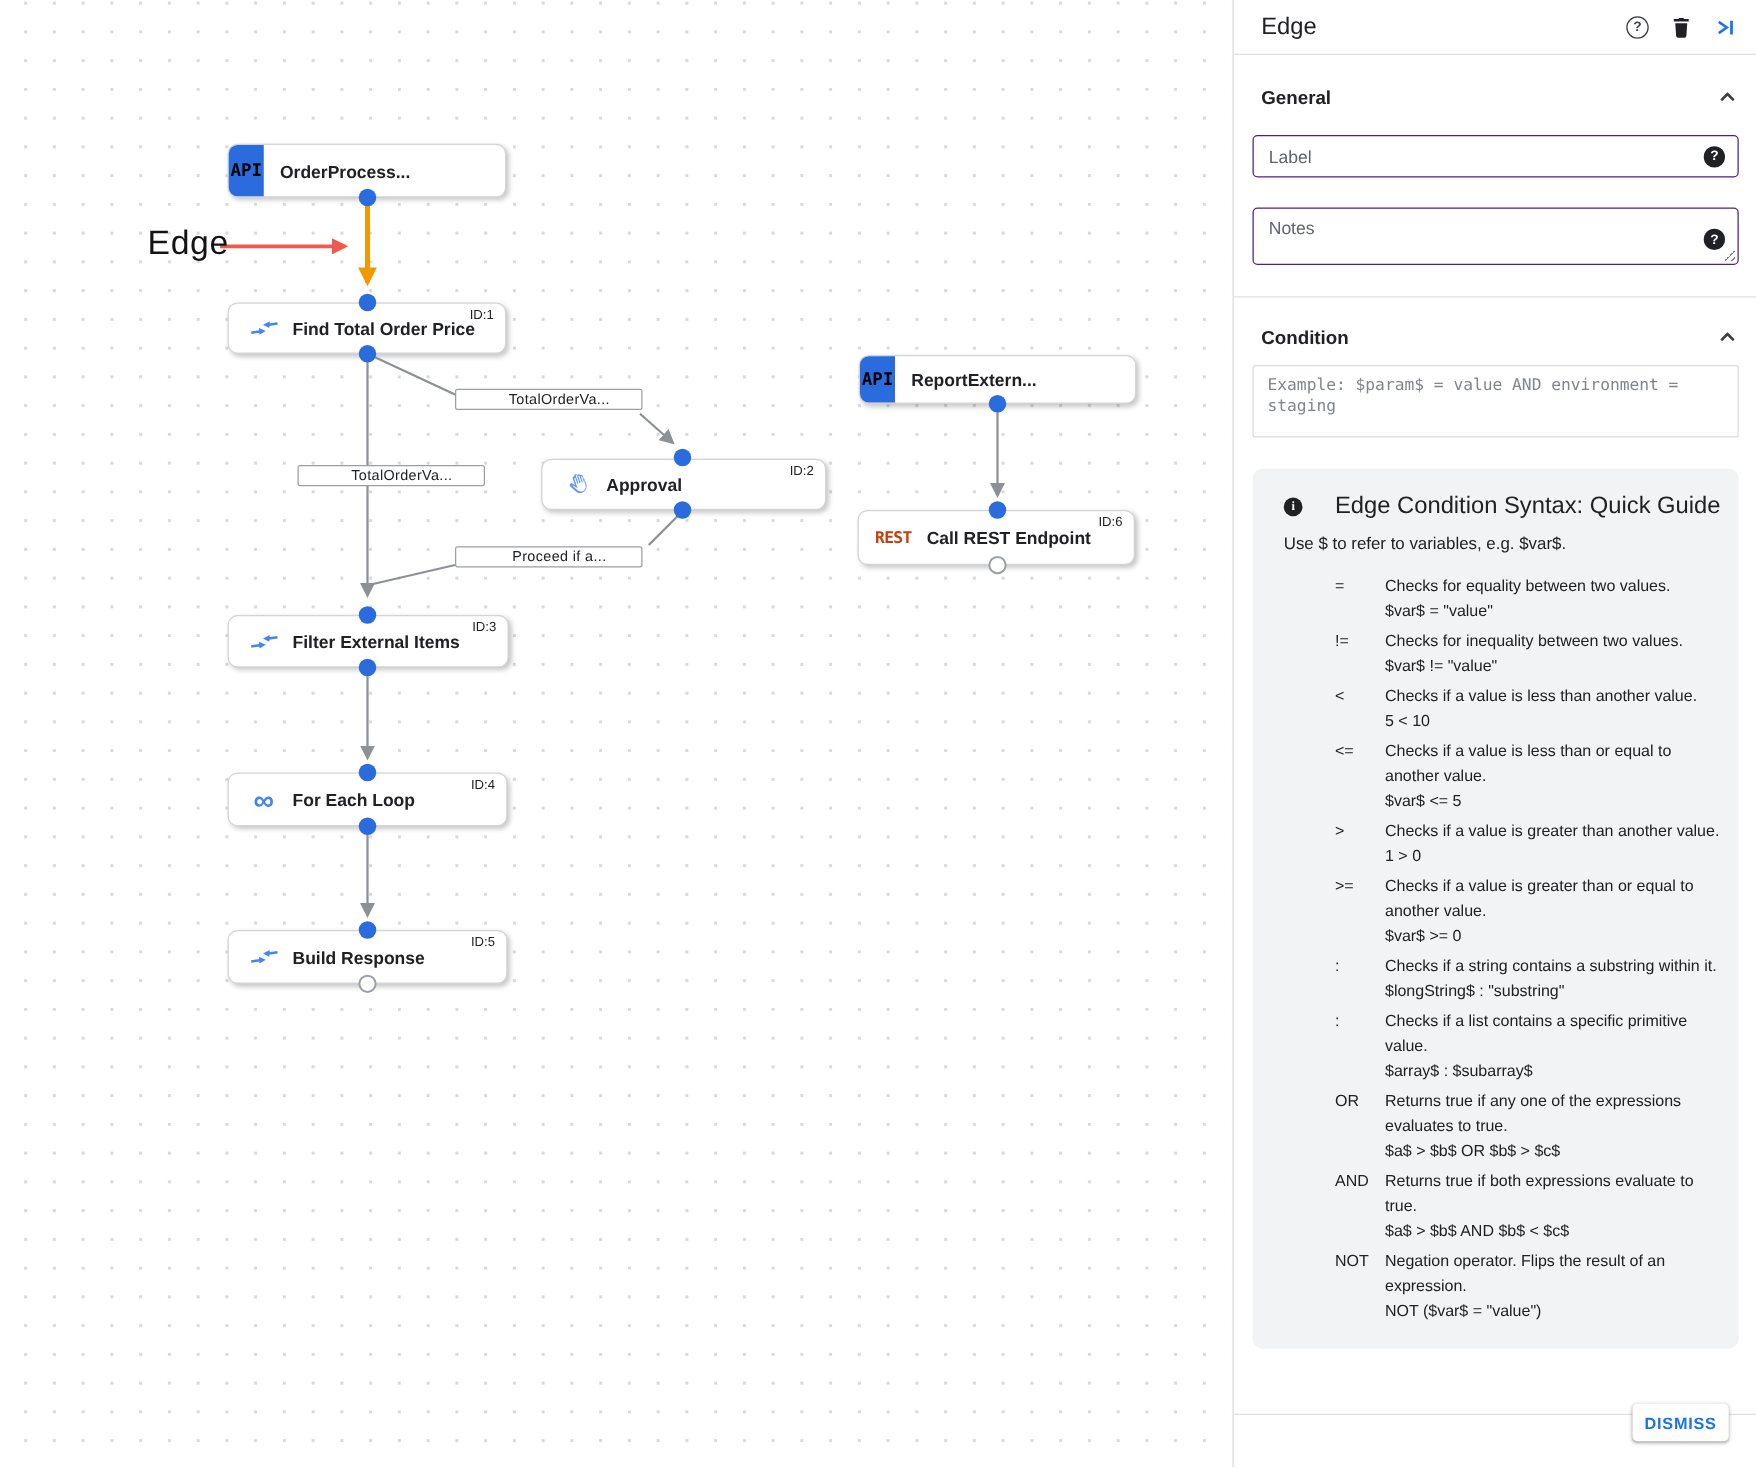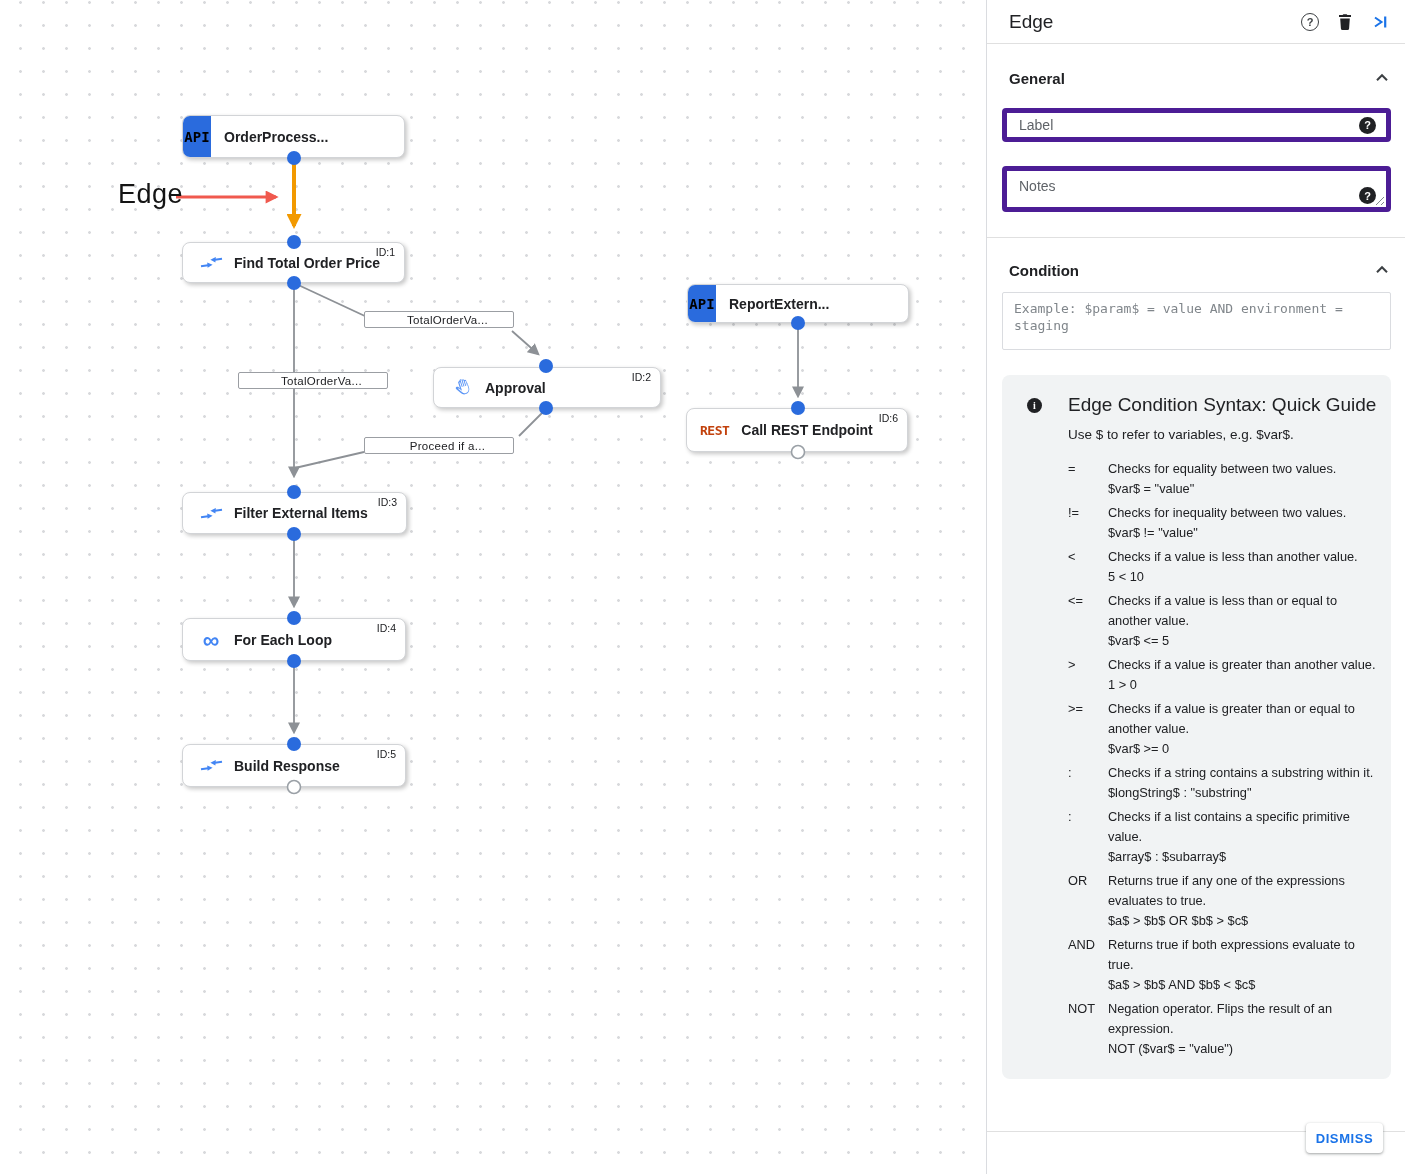--- a/index.html
+++ b/index.html
@@ -49,21 +49,21 @@
   .q-filled  { width:17px; height:17px; background:#202124; color:#fff; font-size:11px; }
   .q-info    { width:15px; height:15px; background:#202124; color:#fff; font-size:10px;
                font-family:"Liberation Serif", serif; }
 
   .p-body { padding:0 14px 0 15px; }
   .sect-head { display:flex; align-items:flex-end; margin:0 0 0 7px; cursor:pointer; }
   .sect-head .st { flex:1; font-size:15px; font-weight:bold; color:#202124; }
   .g-head { margin-top:25px; }
   .c-head { margin-top:23px; }
 
-  .field { position:relative; border:5px solid #4c1d95; border-radius:4px; background:#fff;
+  .field { position:relative; border:1px solid #4c1d95; border-radius:4px; background:#fff;
            display:flex; align-items:center; padding:0 10px 0 12px; }
   .f-label { margin-top:21px; height:34px; }
   .f-notes { margin-top:24px; height:46px; align-items:flex-start; padding-top:7px; }
   .field input, .field textarea { border:none; outline:none; flex:1; font-size:14px;
            font-family:"Liberation Sans", sans-serif; background:transparent; resize:none; }
   .field input::placeholder, .field textarea::placeholder { color:#5f6368; opacity:1; }
   .f-notes textarea { height:30px; }
   .f-notes .qicon { margin-top:9px; }
   .rz { position:absolute; right:2px; bottom:2px; width:9px; height:9px;
         background:linear-gradient(135deg, transparent 0 50%, #80868b 50% 58%, transparent 58% 78%, #80868b 78% 86%, transparent 86%); }
@@ -71,21 +71,21 @@
   .divider { height:1px; background:#e0e0e0; margin:25px -14px 0 -15px; }
 
   .cond-box { margin-top:13px; height:58px; border:1px solid #dadce0; border-radius:2px; padding:7px 11px; }
   .cond-box textarea { width:100%; height:100%; border:none; outline:none; resize:none; background:transparent;
         font-family:"DejaVu Sans Mono", monospace; font-size:13px; line-height:17px; color:#202124; }
   .cond-box textarea::placeholder { color:#80868b; opacity:1; }
 
   .guide { margin-top:25px; background:#f1f3f4; border-radius:8px; padding:19px 10px 16px 25px; }
   .g-titlerow { display:flex; align-items:center; }
   .g-title { margin-left:26px; font-size:19px; color:#202124; }
-  .g-sub { margin-left:41px; margin-top:11px; font-size:13.5px; color:#202124; }
+  .g-sub { margin-top:11px; font-size:13.5px; color:#202124; }
   .g-rows { margin-left:41px; margin-top:17px; }
   .g-row { display:flex; margin-bottom:4px; font-size:12.8px; line-height:20px; color:#202124; }
   .g-op { width:40px; flex-shrink:0; }
   .g-dx { width:272px; }
 
   .p-footer-line { position:absolute; left:0; right:0; top:1131px; height:1px; background:#e0e0e0; }
   .dismiss { position:absolute; left:319px; top:1123px; width:77px; height:30px; background:#fff;
              border:none; border-radius:4px; display:flex; align-items:center; justify-content:center;
              font-size:13px; font-weight:bold; letter-spacing:.6px; color:#1a73e8; cursor:pointer;
              box-shadow:0 1px 2px rgba(60,64,67,.3), 0 1px 3px 1px rgba(60,64,67,.15); z-index:6;

